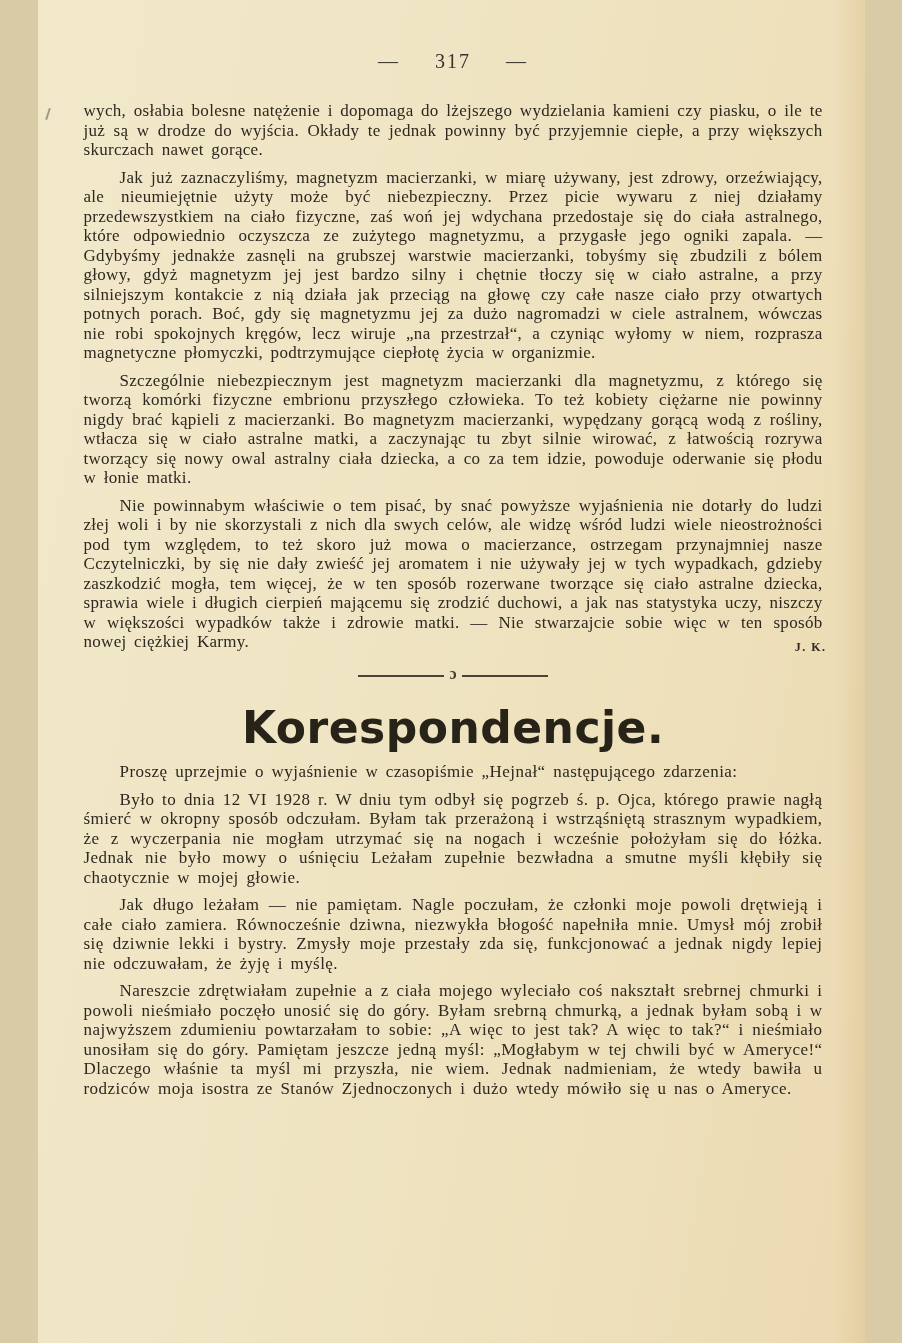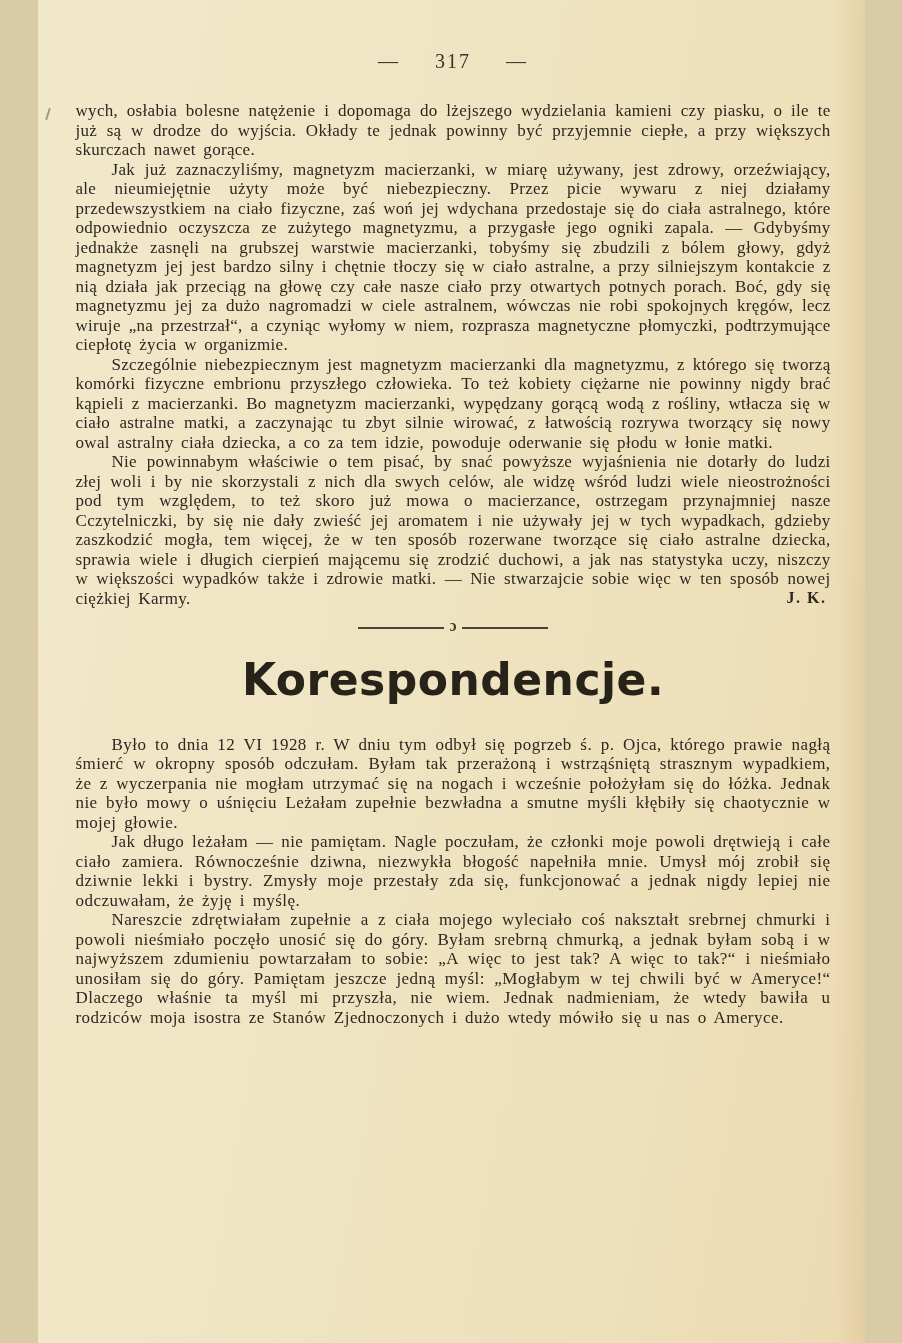--- a/index.html
+++ b/index.html
@@ -32,35 +32,35 @@
   }
   .page-number {
     text-align: center;
     font-size: 20px;
     letter-spacing: 2px;
     word-spacing: 28px;
     color: #38322a;
   }
   .article { margin-top: 28px; }
   .para {
-    margin: 0;
+    margin: 8px;
     font-size: 17px;
     line-height: 19.5px;
     letter-spacing: 0.3px;
     word-spacing: 3px;
     text-align: justify;
     text-indent: 36px;
   }
   .para.no-indent { text-indent: 0; }
   .signature {
     text-align: right;
     margin-top: -19.5px;
     padding-right: 4px;
     font-weight: 700;
-    font-size: 16px;
+    font-size: 12px;
     letter-spacing: 1.5px;
   }
   .divider {
     margin: 13px 0 0;
     height: 16px;
     display: flex;
     align-items: center;
     justify-content: center;
     gap: 5px;
     color: #453e32;
@@ -69,21 +69,21 @@
     width: 86px;
     border-top: 2.5px solid #4a4336;
   }
   .divider .ornament {
     font-size: 16px;
     font-weight: 700;
     line-height: 10px;
     transform: translateY(-2px);
   }
   .section-title {
-    margin: 18px 0 30px;
+    margin: 18px 0 9px;
     text-align: center;
     font-family: "DejaVu Sans", "Liberation Sans", sans-serif;
     font-weight: 700;
     font-size: 44px;
     letter-spacing: 0.5px;
     color: #282319;
   }
   .salutation {
     margin: 0 0 13px;
     font-size: 17px;
@@ -110,17 +110,18 @@
   </div>
 
   <div class="divider">
     <span class="rule"></span>
     <span class="ornament">ɔ</span>
     <span class="rule"></span>
   </div>
 
   <div class="correspondence">
     <h1 class="section-title">Korespondencje.</h1>
+    <p class="para">Proszę uprzejmie o wyjaśnienie w czasopiśmie „Hejnał“ następującego zdarzenia:</p>
     <p class="para">Było to dnia 12 VI 1928 r. W dniu tym odbył się pogrzeb ś. p. Ojca, którego prawie nagłą śmierć w okropny sposób odczułam. Byłam tak przerażoną i wstrząśniętą strasznym wypadkiem, że z wyczerpania nie mogłam utrzymać się na nogach i wcześnie położyłam się do łóżka. Jednak nie było mowy o uśnięciu Leżałam zupełnie bezwładna a smutne myśli kłębiły się chaotycznie w mojej głowie.</p>
     <p class="para">Jak długo leżałam — nie pamiętam. Nagle poczułam, że członki moje powoli drętwieją i całe ciało zamiera. Równocześnie dziwna, niezwykła błogość napełniła mnie. Umysł mój zrobił się dziwnie lekki i bystry. Zmysły moje przestały zda się, funkcjonować a jednak nigdy lepiej nie odczuwałam, że żyję i myślę.</p>
     <p class="para">Nareszcie zdrętwiałam zupełnie a z ciała mojego wyleciało coś nakształt srebrnej chmurki i powoli nieśmiało poczęło unosić się do góry. Byłam srebrną chmurką, a jednak byłam sobą i w najwyższem zdumieniu powtarzałam to sobie: „A więc to jest tak? A więc to tak?“ i nieśmiało unosiłam się do góry. Pamiętam jeszcze jedną myśl: „Mogłabym w tej chwili być w Ameryce!“ Dlaczego właśnie ta myśl mi przyszła, nie wiem. Jednak nadmieniam, że wtedy bawiła u rodziców moja isostra ze Stanów Zjednoczonych i dużo wtedy mówiło się u nas o Ameryce.</p>
   </div>
 </div>
 
 </body></html>

